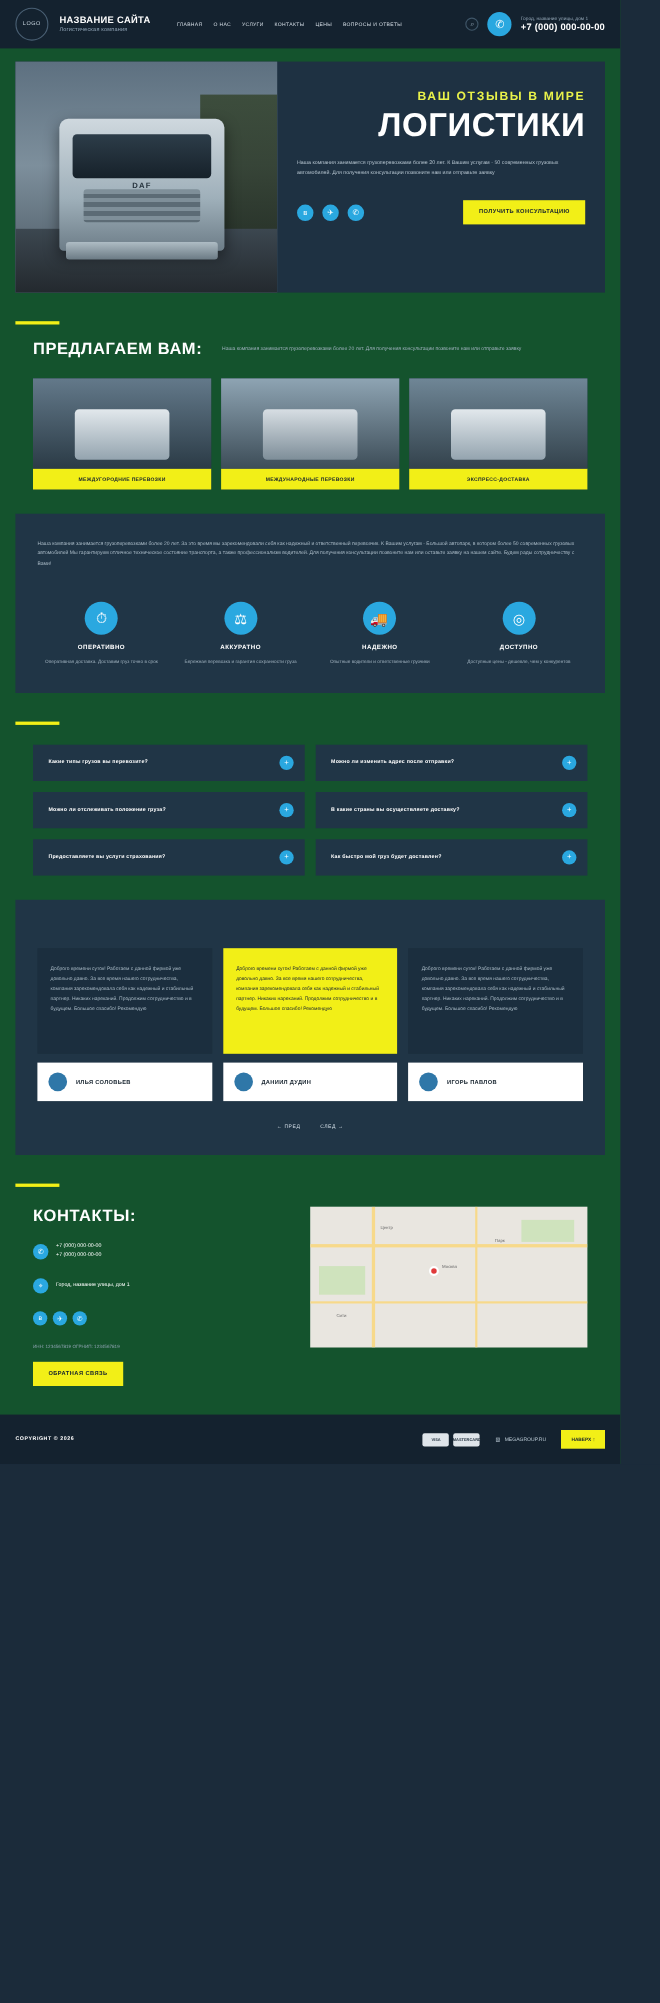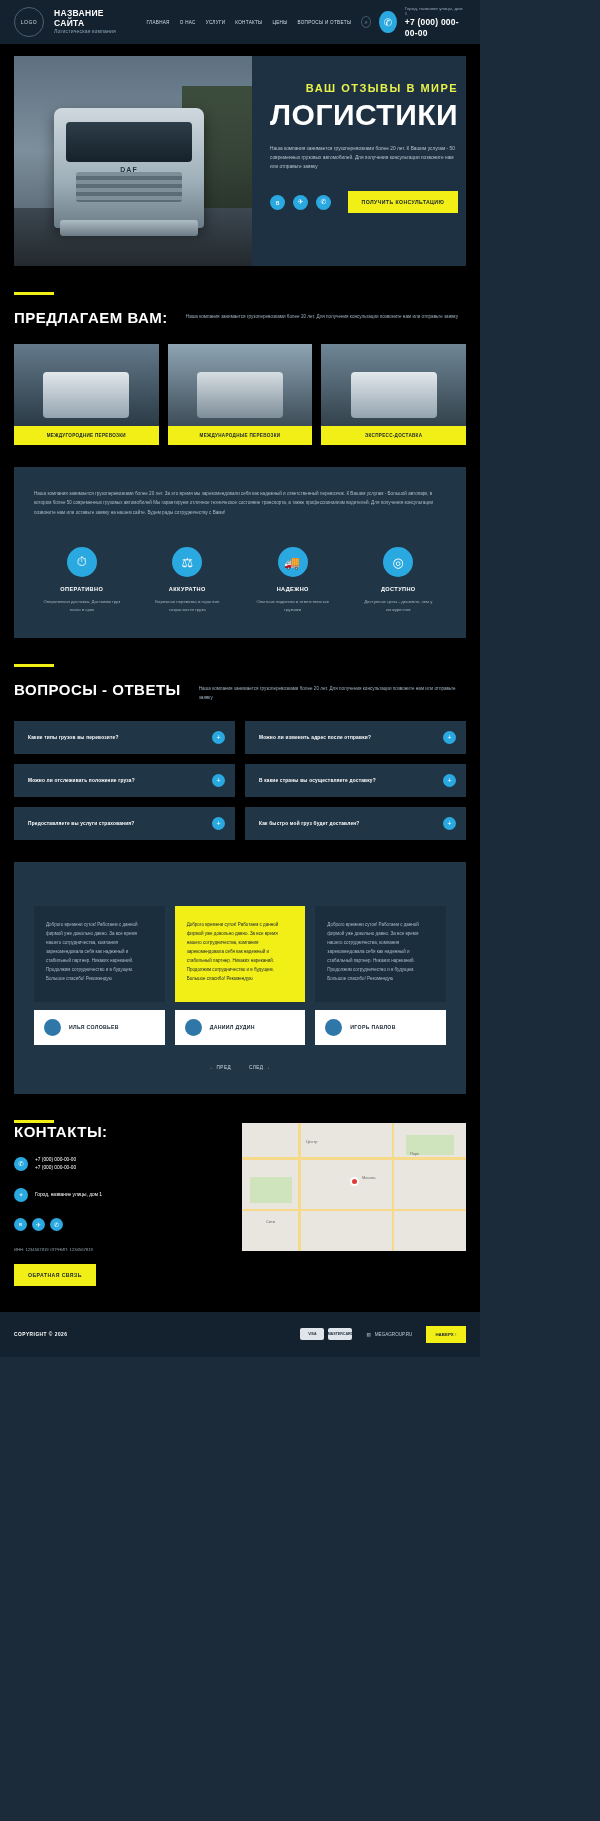--- a/index.html
+++ b/index.html
@@ -2,21 +2,21 @@
 <html><head>
 <meta charset="utf-8">
 <style>
   * { box-sizing: border-box; margin: 0; padding: 0; }
   html, body {
     background: #1b2b3a;
     font-family: "Liberation Sans", sans-serif;
     color: #ffffff;
   }
   body { width: 600px; }
-  .page { width: 480px; background: #000000; position: relative; overflow: hidden; }
+  .page { width: 564px; background: #14532d; position: relative; overflow: hidden; }
 
   
   .header {
     height: 44px;
     background: #14222f;
     display: flex;
     align-items: center;
     padding: 0 14px;
     gap: 10px;
   }
@@ -93,39 +93,39 @@
     position: absolute; left: 50%; transform: translateX(-50%); top: 58px;
     font-size: 7px; font-weight: bold; color: #26333d; letter-spacing: 1px;
   }
   .hero-text { flex: 1; padding: 26px 18px 18px 18px; }
   .hero-eyebrow {
     font-size: 11px; color: #e9f24a; letter-spacing: 1.5px; font-weight: bold;
     text-align: right;
   }
   .hero-title {
     font-size: 30px; font-weight: bold; letter-spacing: .5px; margin-top: 4px;
-    text-align: left;
+    text-align: right;
   }
   .hero-desc {
     font-size: 4.8px; color: #b4c3ce; line-height: 1.9; margin-top: 12px;
   }
   .hero-actions { display: flex; align-items: center; gap: 8px; margin-top: 20px; }
   .soc {
     width: 15px; height: 15px; border-radius: 50%; background: #2aa8e0;
     display: flex; align-items: center; justify-content: center; font-size: 7px;
   }
   .btn-yellow {
     background: #f2ef17; color: #14222f; font-size: 5.2px; font-weight: bold;
     letter-spacing: .4px; padding: 8px 14px; border: none; cursor: pointer;
   }
   .hero-cta { margin-left: auto; }
   .yellow-rule { width: 40px; height: 3px; background: #f2ef17; }
 
   
-  .section { padding: 0 14px; }
+  .section { padding: 0 30px; }
   .sec-head { display: flex; align-items: flex-start; gap: 18px; margin-top: 14px; }
   .sec-title { font-size: 15px; font-weight: bold; letter-spacing: .5px; white-space: nowrap; }
   .sec-sub { font-size: 4.6px; color: #9fb1be; line-height: 1.9; padding-top: 4px; }
 
   .rule-wrap { padding: 0 14px; margin-top: 26px; }
 
   .cards { display: flex; gap: 9px; margin-top: 18px; }
   .card { flex: 1; background: #203546; }
   .card-img { height: 82px; position: relative; overflow: hidden; }
   .ci1 { background: linear-gradient(180deg,#63798a,#2b3b46); }
@@ -202,21 +202,21 @@
   .rev-author {
     background: #ffffff; color: #16232e; display: flex; align-items: center;
     gap: 8px; padding: 9px 10px; margin-top: 8px;
   }
   .rev-av { width: 17px; height: 17px; border-radius: 50%; background: #2f77a8; }
   .rev-name { font-size: 5.2px; font-weight: bold; letter-spacing: .3px; }
   .rev-nav { display: flex; justify-content: center; gap: 18px; margin-top: 20px; }
   .rev-nav span { font-size: 4.6px; color: #cfdbe4; letter-spacing: .5px; }
 
   
-  .contacts { display: flex; gap: 20px; }
+  .contacts { display: flex; gap: 20px; margin-top: 18px; }
   .cont-left { width: 46%; }
   .cont-title { font-size: 15px; font-weight: bold; letter-spacing: .5px; }
   .cont-row { display: flex; align-items: center; gap: 7px; margin-top: 16px; }
   .cont-ico {
     width: 14px; height: 14px; border-radius: 50%; background: #2aa8e0;
     display: flex; align-items: center; justify-content: center; font-size: 6.5px;
     flex: 0 0 auto;
   }
   .cont-val { font-size: 4.8px; line-height: 1.7; }
   .cont-soc { display: flex; gap: 5px; margin-top: 16px; }
@@ -371,24 +371,20 @@
         <div class="feat-desc">Доступные цены - дешевле, чем у конкурентов</div>
       </div>
     </div>
   </div>
 
   <div class="rule-wrap">
     <div class="yellow-rule"></div>
   </div>
 
   <div class="section">
-    <div class="sec-head">
-      <div class="sec-title">ВОПРОСЫ - ОТВЕТЫ</div>
-      <div class="sec-sub">Наша компания занимается грузоперевозками более 20 лет. Для получения консультации позвоните нам или отправьте заявку</div>
-    </div>
     <div class="faq-grid">
       <div class="faq-col">
         <div class="faq-item">
           <div class="faq-q">Какие типы грузов вы перевозите?</div>
           <div class="faq-plus">+</div>
         </div>
         <div class="faq-item">
           <div class="faq-q">Можно ли отслеживать положение груза?</div>
           <div class="faq-plus">+</div>
         </div>

